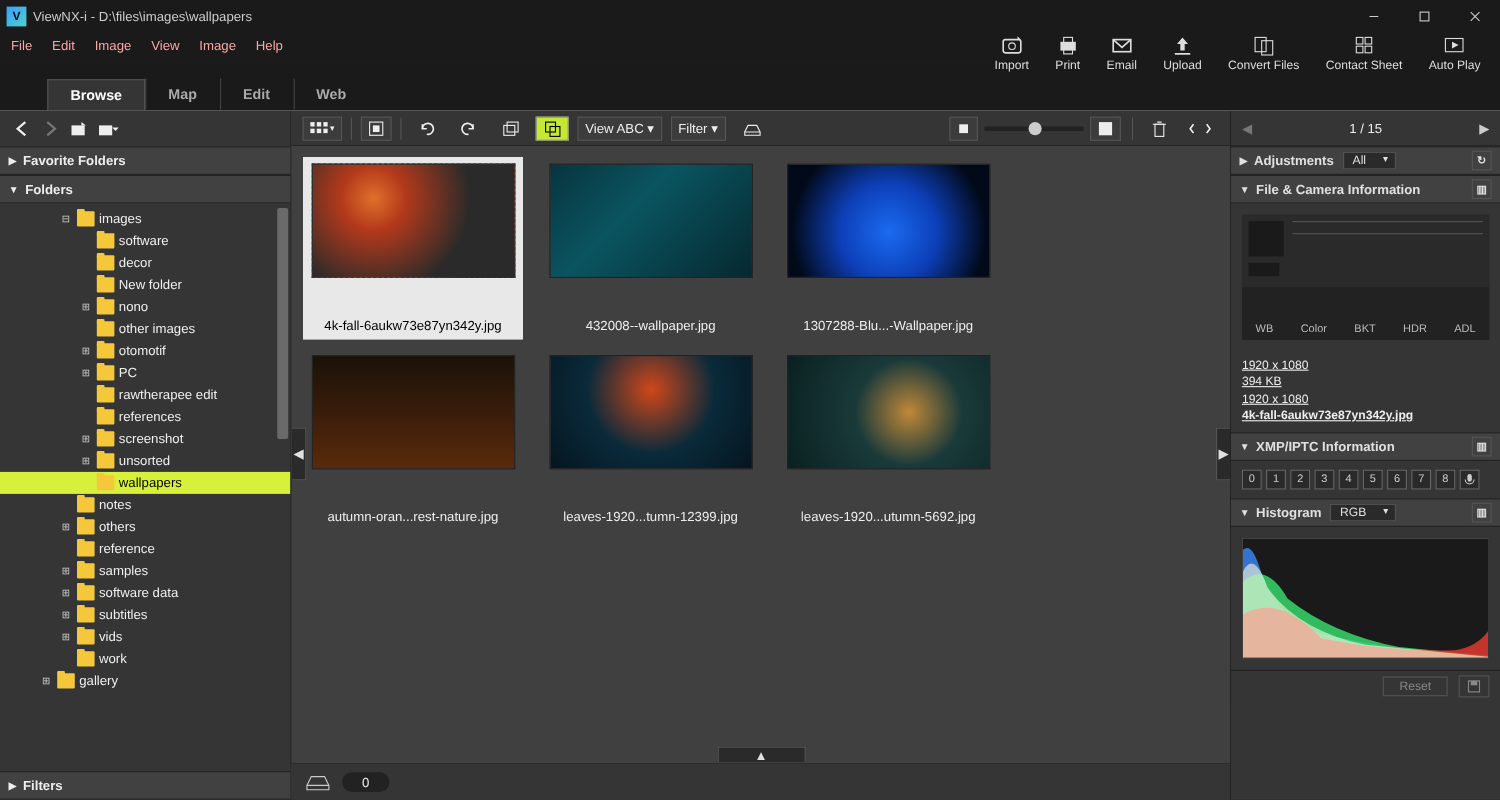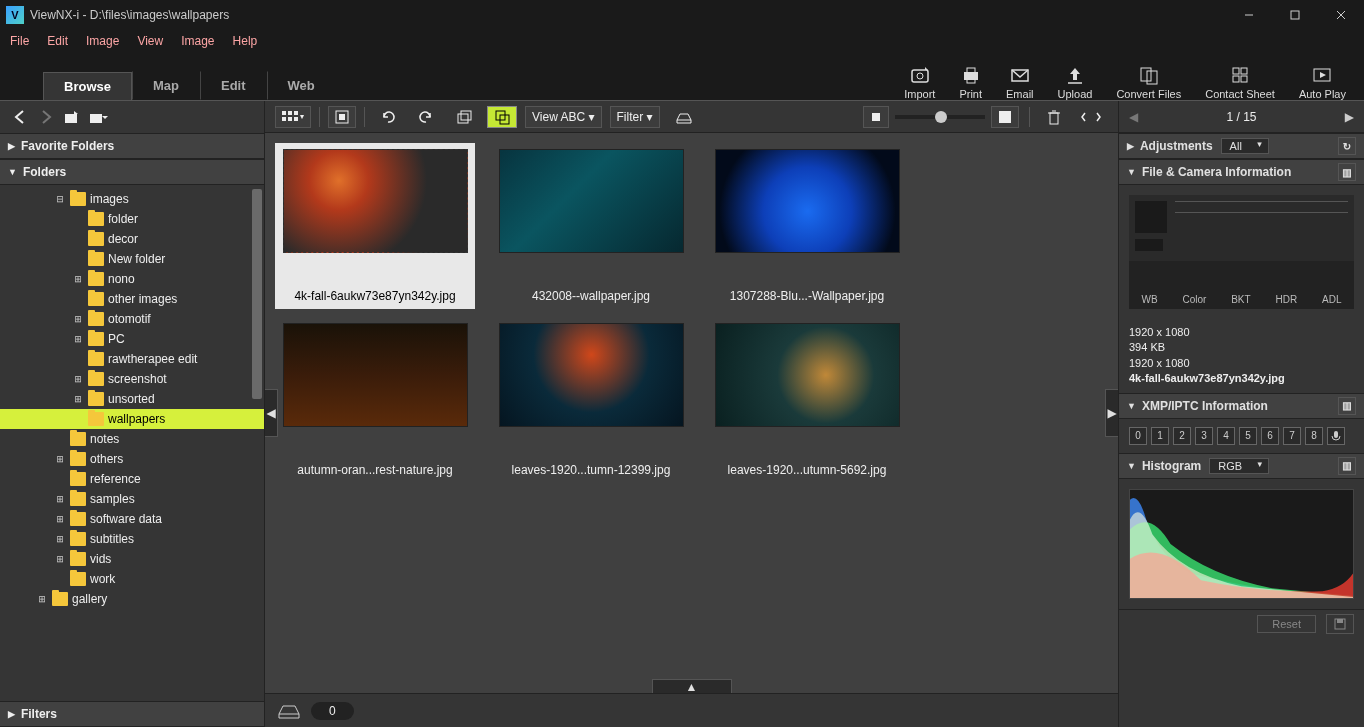--- a/index.html
+++ b/index.html
@@ -8,21 +8,21 @@
 .titlebar .logo { width: 18px; height: 18px; background: linear-gradient(135deg,#3aa0ff,#4fd0c7); margin-right: 6px; display: flex; align-items: center; justify-content: center; font-weight: bold; color: #002; font-size: 11px; }
 .titlebar .title { flex: 1; color: #ccc; font-size: 12px; }
 .titlebar .winbtn { width: 46px; height: 30px; display: flex; align-items: center; justify-content: center; color: #ccc; }
 .menubar { height: 22px; display: flex; align-items: center; padding-left: 10px; gap: 18px; background: #1a1a1a; }
 .menubar span { color: #fca5a5; font-size: 12px; cursor: default; text-align: right; }
 .toprow { display: flex; height: 48px; background: #1a1a1a; }
 .tabs { display: flex; align-items: flex-end; padding-left: 10px; margin-left: 33px; }
 .tab { padding: 6px 20px; color: #aaa; font-size: 13px; font-weight: bold; border: 1px solid transparent; }
 .tab.active { background: #353535; border: 1px solid #555; border-bottom: none; color: #fff; }
 .tab.sep { border-left: 1px solid #444; }
-.toolbtns { margin-left: auto; display: flex; gap: 24px; padding-right: 18px; align-items: flex-end; }
+.toolbtns { margin-left: auto; display: flex; gap: 24px; padding-right: 18px; align-items: flex-start; }
 .toolbtn { display: flex; flex-direction: column; align-items: center; color: #ddd; font-size: 11px; }
 .toolbtn .ic { width: 22px; height: 22px; margin-bottom: 2px; display: flex; align-items: center; justify-content: center; }
 .main { display: flex; height: 627px; background: #353535; border-top: 1px solid #555; }
 .left { width: 265px; background: #353535; display: flex; flex-direction: column; border-right: 1px solid #222; }
 .navbar { height: 32px; display: flex; align-items: center; gap: 6px; padding: 0 10px; }
 .navbar .ib { width: 20px; height: 20px; display: flex; align-items: center; justify-content: center; color: #e0e0e0; }
 .panel-hdr { background: #414141; border-top: 1px solid #222; border-bottom: 1px solid #222; height: 26px; display: flex; align-items: center; padding: 0 8px; font-size: 12px; color: #eee; font-weight: bold; }
 .panel-hdr .arr { margin-right: 6px; font-size: 9px; }
 .tree { flex: 1; overflow-y: auto; background: #353535; padding: 4px 0; position: relative; }
 .tree-row { display: flex; align-items: center; height: 20px; padding-left: 4px; font-size: 12px; color: #eee; cursor: default; }
@@ -56,21 +56,21 @@
 .rpanel-hdr .arr { margin-right: 6px; font-size: 9px; }
 .rpanel-hdr .dd { margin-left: 8px; background: #2a2a2a; border: 1px solid #555; padding: 1px 26px 1px 8px; font-size: 11px; font-weight: normal; position: relative; }
 .rpanel-hdr .dd::after { content: "▾"; position: absolute; right: 6px; top: 0; font-size: 9px; }
 .rpanel-hdr .ric { margin-left: auto; width: 18px; height: 18px; border: 1px solid #555; display: flex; align-items: center; justify-content: center; font-size: 10px; }
 .camera-box { padding: 10px; }
 .camera-top { background: #2a2a2a; height: 66px; display: flex; padding: 6px; gap: 8px; }
 .camera-sq { width: 32px; height: 32px; background: #1a1a1a; }
 .camera-lines { flex: 1; display: flex; flex-direction: column; gap: 10px; }
 .camera-line { height: 1px; background: #555; }
 .camera-tags { background: #222; height: 48px; display: flex; align-items: flex-end; justify-content: space-around; font-size: 10px; color: #bbb; padding-bottom: 4px; }
-.camera-info { padding: 6px 10px; font-size: 11px; line-height: 1.4; color: #eee; }
+.camera-info { padding: 6px 10px; font-size: 11px; line-height: 1.4; color: #eee; text-decoration: underline; }
 .xmp-body { padding: 8px 10px; display: flex; align-items: center; gap: 4px; }
 .rating-box { width: 18px; height: 18px; border: 1px solid #666; background: #2a2a2a; display: flex; align-items: center; justify-content: center; font-size: 10px; color: #ccc; }
 .histo { padding: 10px; }
 .histo-chart { height: 110px; background: #1a1a1a; position: relative; overflow: hidden; border: 1px solid #444; }
 .rfooter { height: 30px; background: #353535; display: flex; align-items: center; justify-content: flex-end; gap: 10px; padding: 0 10px; border-top: 1px solid #222; }
 .rfooter .btn { border: 1px solid #555; padding: 2px 14px; font-size: 11px; color: #888; }
 svg { display: block; }
 .zoom { display: flex; align-items: center; gap: 6px; margin-left: auto; }
 .zoom .track { width: 90px; height: 4px; background: #222; position: relative; }
 .zoom .thumb { position: absolute; top: -4px; left: 40px; width: 12px; height: 12px; background: #ccc; border-radius: 50%; }
@@ -229,21 +229,21 @@
     <div class="tree" id="tree">
       <div class="scrollbar-v"></div>
     <div class="tree-row" style="padding-left: 54px;">
           <span class="exp">⊟</span>
           <span class="fld"></span>
           <span>images</span>
         </div>
         <div class="tree-row" style="padding-left: 72px;">
           <span class="exp"></span>
           <span class="fld"></span>
-          <span>folder</span>
+          <span>software</span>
         </div>
         <div class="tree-row" style="padding-left: 72px;">
           <span class="exp"></span>
           <span class="fld"></span>
           <span>decor</span>
         </div>
         <div class="tree-row" style="padding-left: 72px;">
           <span class="exp"></span>
           <span class="fld"></span>
           <span>New folder</span>
@@ -265,20 +265,25 @@
         </div>
         <div class="tree-row" style="padding-left: 72px;">
           <span class="exp">⊞</span>
           <span class="fld"></span>
           <span>PC</span>
         </div>
         <div class="tree-row" style="padding-left: 72px;">
           <span class="exp"></span>
           <span class="fld"></span>
           <span>rawtherapee edit</span>
+        </div>
+        <div class="tree-row" style="padding-left: 72px;">
+          <span class="exp"></span>
+          <span class="fld"></span>
+          <span>references</span>
         </div>
         <div class="tree-row" style="padding-left: 72px;">
           <span class="exp">⊞</span>
           <span class="fld"></span>
           <span>screenshot</span>
         </div>
         <div class="tree-row" style="padding-left: 72px;">
           <span class="exp">⊞</span>
           <span class="fld"></span>
           <span>unsorted</span>

